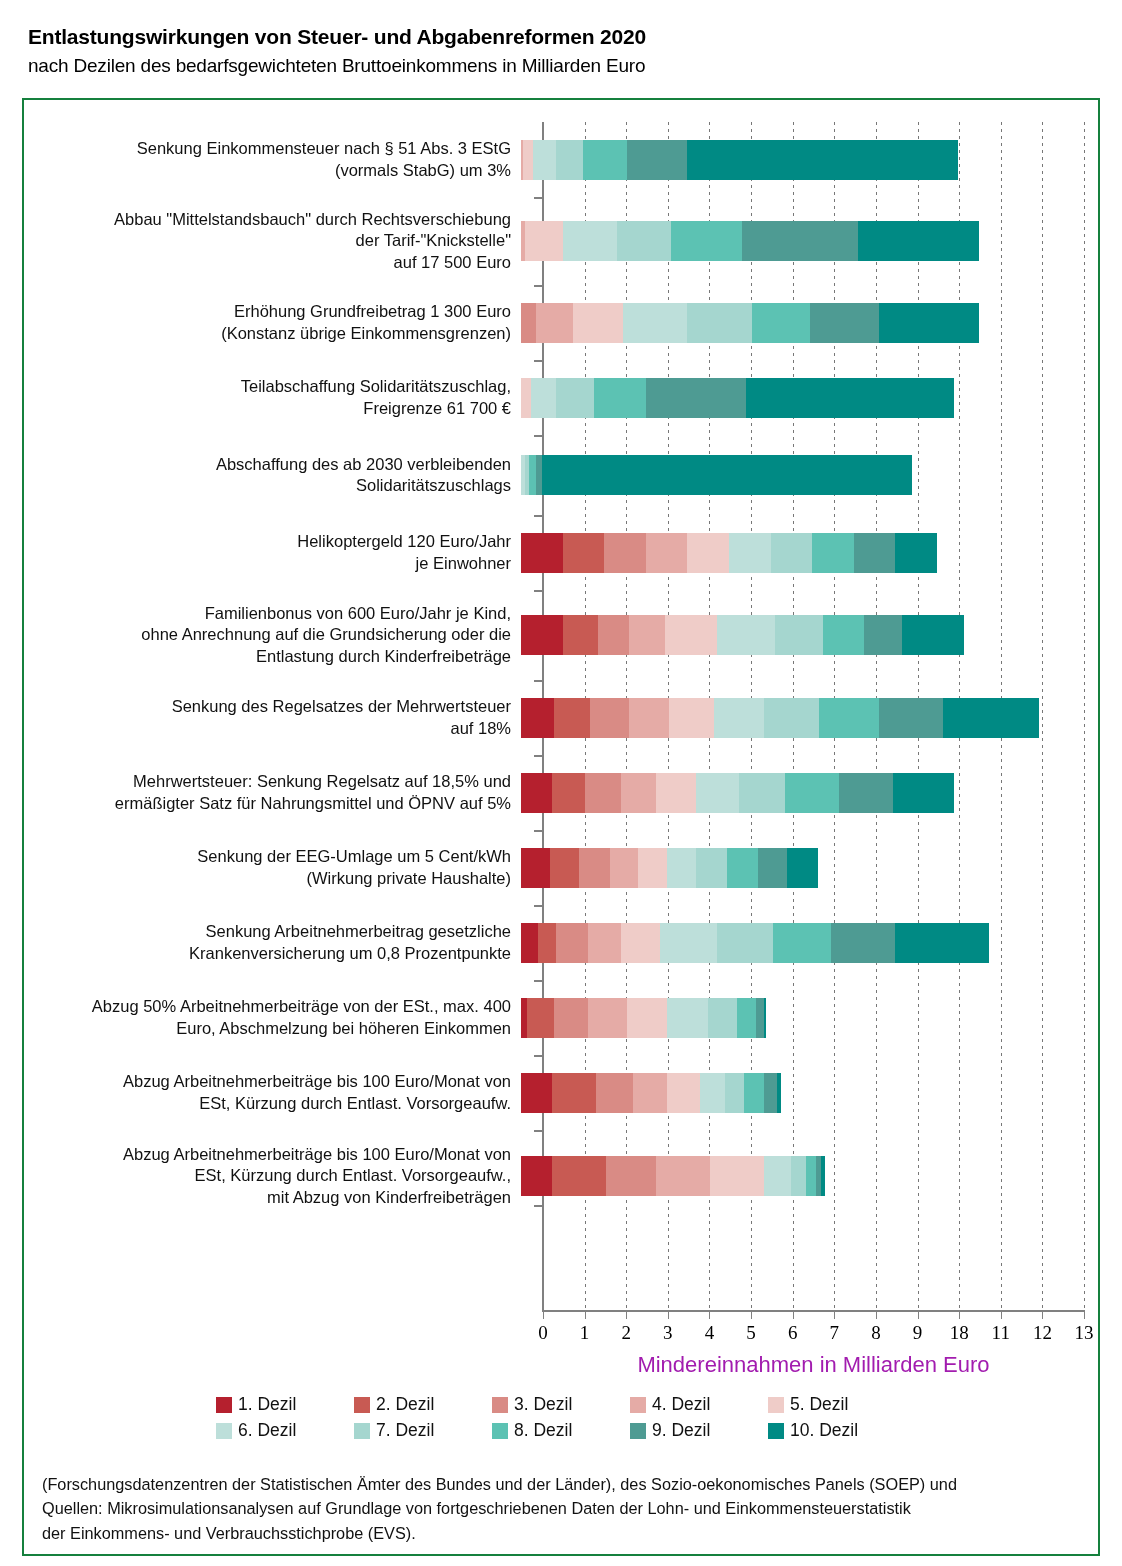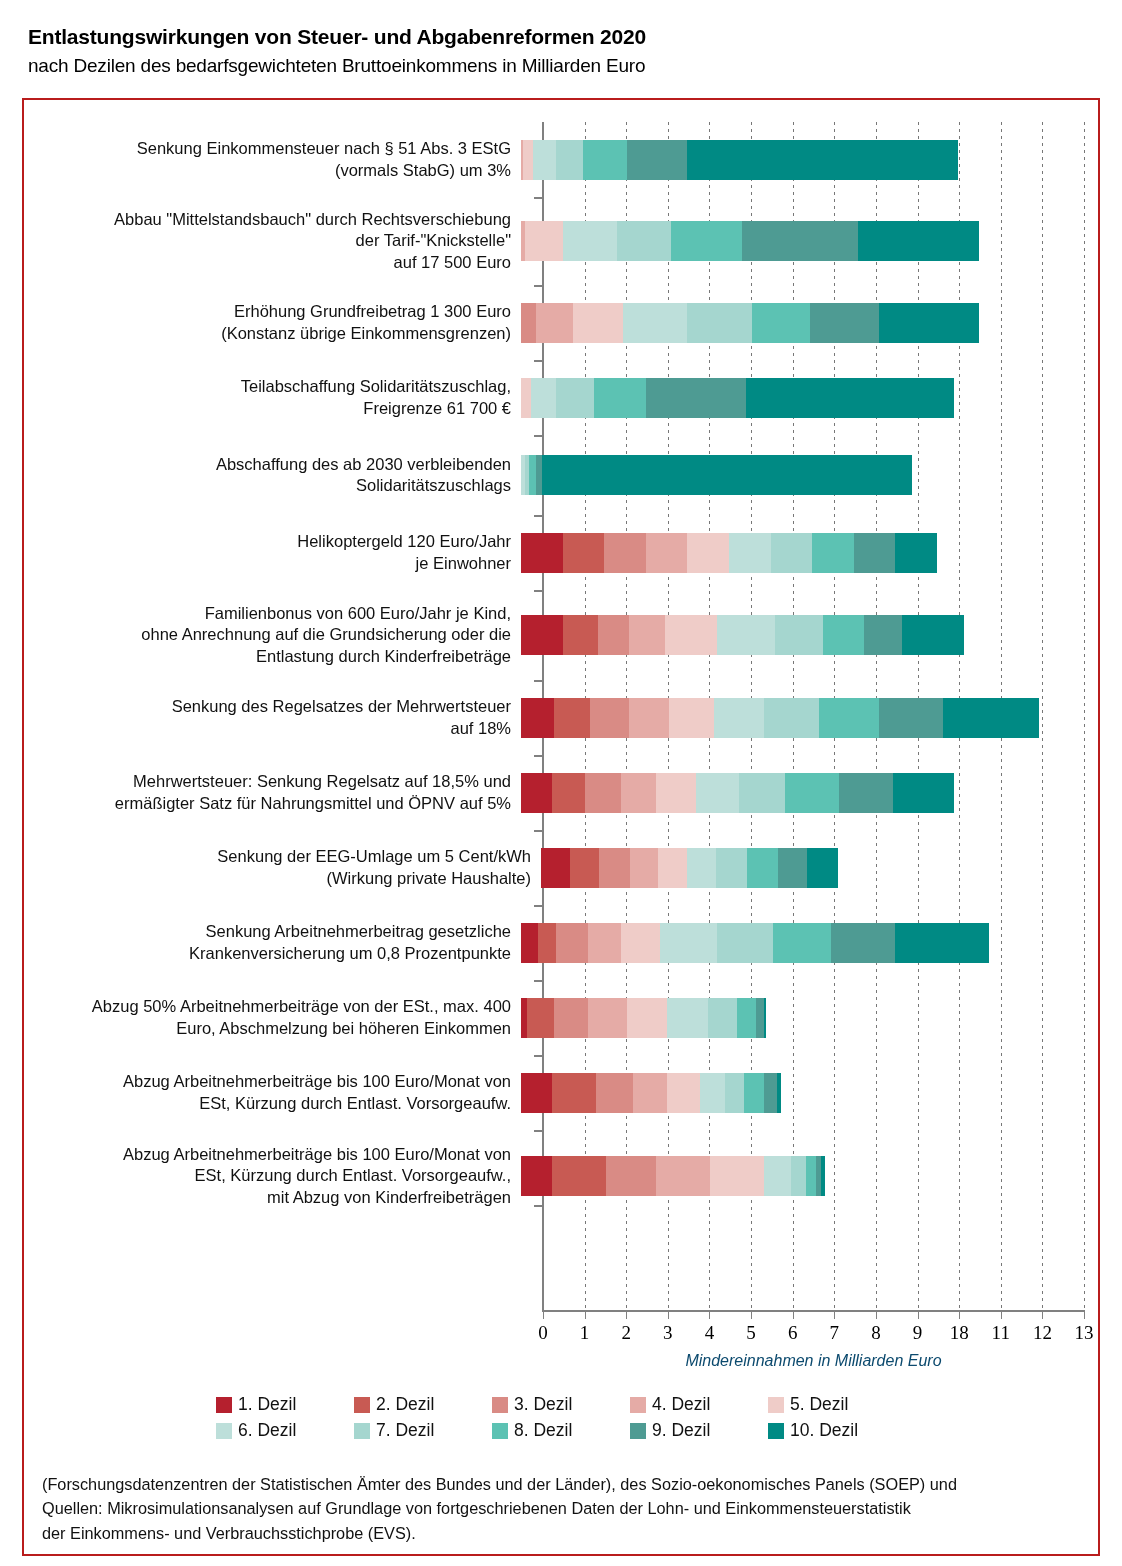--- a/index.html
+++ b/index.html
@@ -19,21 +19,21 @@
     line-height:1.25;color:#000;
   }
   .subtitle{
     font-family:"Liberation Sans", sans-serif;
     font-size:19px;font-weight:normal;letter-spacing:-0.2px;
     line-height:1.3;color:#000;margin-top:4px;
   }
 
   .frame{
     position:absolute;left:22px;top:90px;width:1078px;height:1458px;
-    border:2px solid #b91c1c;box-sizing:border-box;background:#fff;
+    border:2px solid #15803d;box-sizing:border-box;background:#fff;
   }
 
   
   .plot{
     position:absolute;left:0px;top:22px;width:1074px;height:1190px;
   }
   .rows{position:absolute;left:0;top:0;width:1074px;height:1165px;}
   .row{
     position:relative;width:100%;
     display:flex;align-items:center;
@@ -77,23 +77,22 @@
   .xlabels{
     position:absolute;left:0;top:1200px;width:1074px;height:26px;
   }
   .xlab{
     position:absolute;top:0;transform:translateX(-50%);
     font-family:"Liberation Serif", serif;
     font-size:19px;color:#000;
   }
   .xaxis-title{
     position:absolute;left:519px;top:1230px;width:541px;
-    text-align:center;font-size:16px;color:#0c4a6e;
-    font-family:"Liberation Sans", sans-serif;
-    font-style:italic;
+    text-align:center;font-size:22px;color:#a21caf;
+    font-family:"Liberation Sans", sans-serif;
   }
 
   
   .legend{
     position:absolute;left:0;top:1272px;width:1074px;
   }
   .legend-row{
     display:flex;justify-content:center;align-items:center;
     margin-bottom:5px;
   }
@@ -285,21 +284,21 @@
                 <div class="seg" style="width: 35.3731px; background: rgb(229, 171, 166);"></div>
                 <div class="seg" style="width: 39.5346px; background: rgb(239, 204, 200);"></div>
                 <div class="seg" style="width: 43.6962px; background: rgb(189, 223, 218);"></div>
                 <div class="seg" style="width: 45.7769px; background: rgb(165, 214, 207);"></div>
                 <div class="seg" style="width: 54.1px; background: rgb(92, 194, 179);"></div>
                 <div class="seg" style="width: 54.1px; background: rgb(78, 155, 147);"></div>
                 <div class="seg" style="width: 60.3423px; background: rgb(0, 138, 132);"></div>
               </div>
             </div>
           </div>
-          <div class="row" style="height: 75px; padding-left: 20px;">
+          <div class="row" style="height: 75px;">
             <div class="row-label">Senkung der EEG-Umlage um 5 Cent/kWh
 (Wirkung private Haushalte)</div>
             <div class="bar-area">
               <div class="bar">
                 <div class="seg" style="width: 29.1308px; background: rgb(181, 32, 46);"></div>
                 <div class="seg" style="width: 29.1308px; background: rgb(200, 90, 83);"></div>
                 <div class="seg" style="width: 31.2115px; background: rgb(217, 139, 133);"></div>
                 <div class="seg" style="width: 27.05px; background: rgb(229, 171, 166);"></div>
                 <div class="seg" style="width: 29.1308px; background: rgb(239, 204, 200);"></div>
                 <div class="seg" style="width: 29.1308px; background: rgb(189, 223, 218);"></div>

